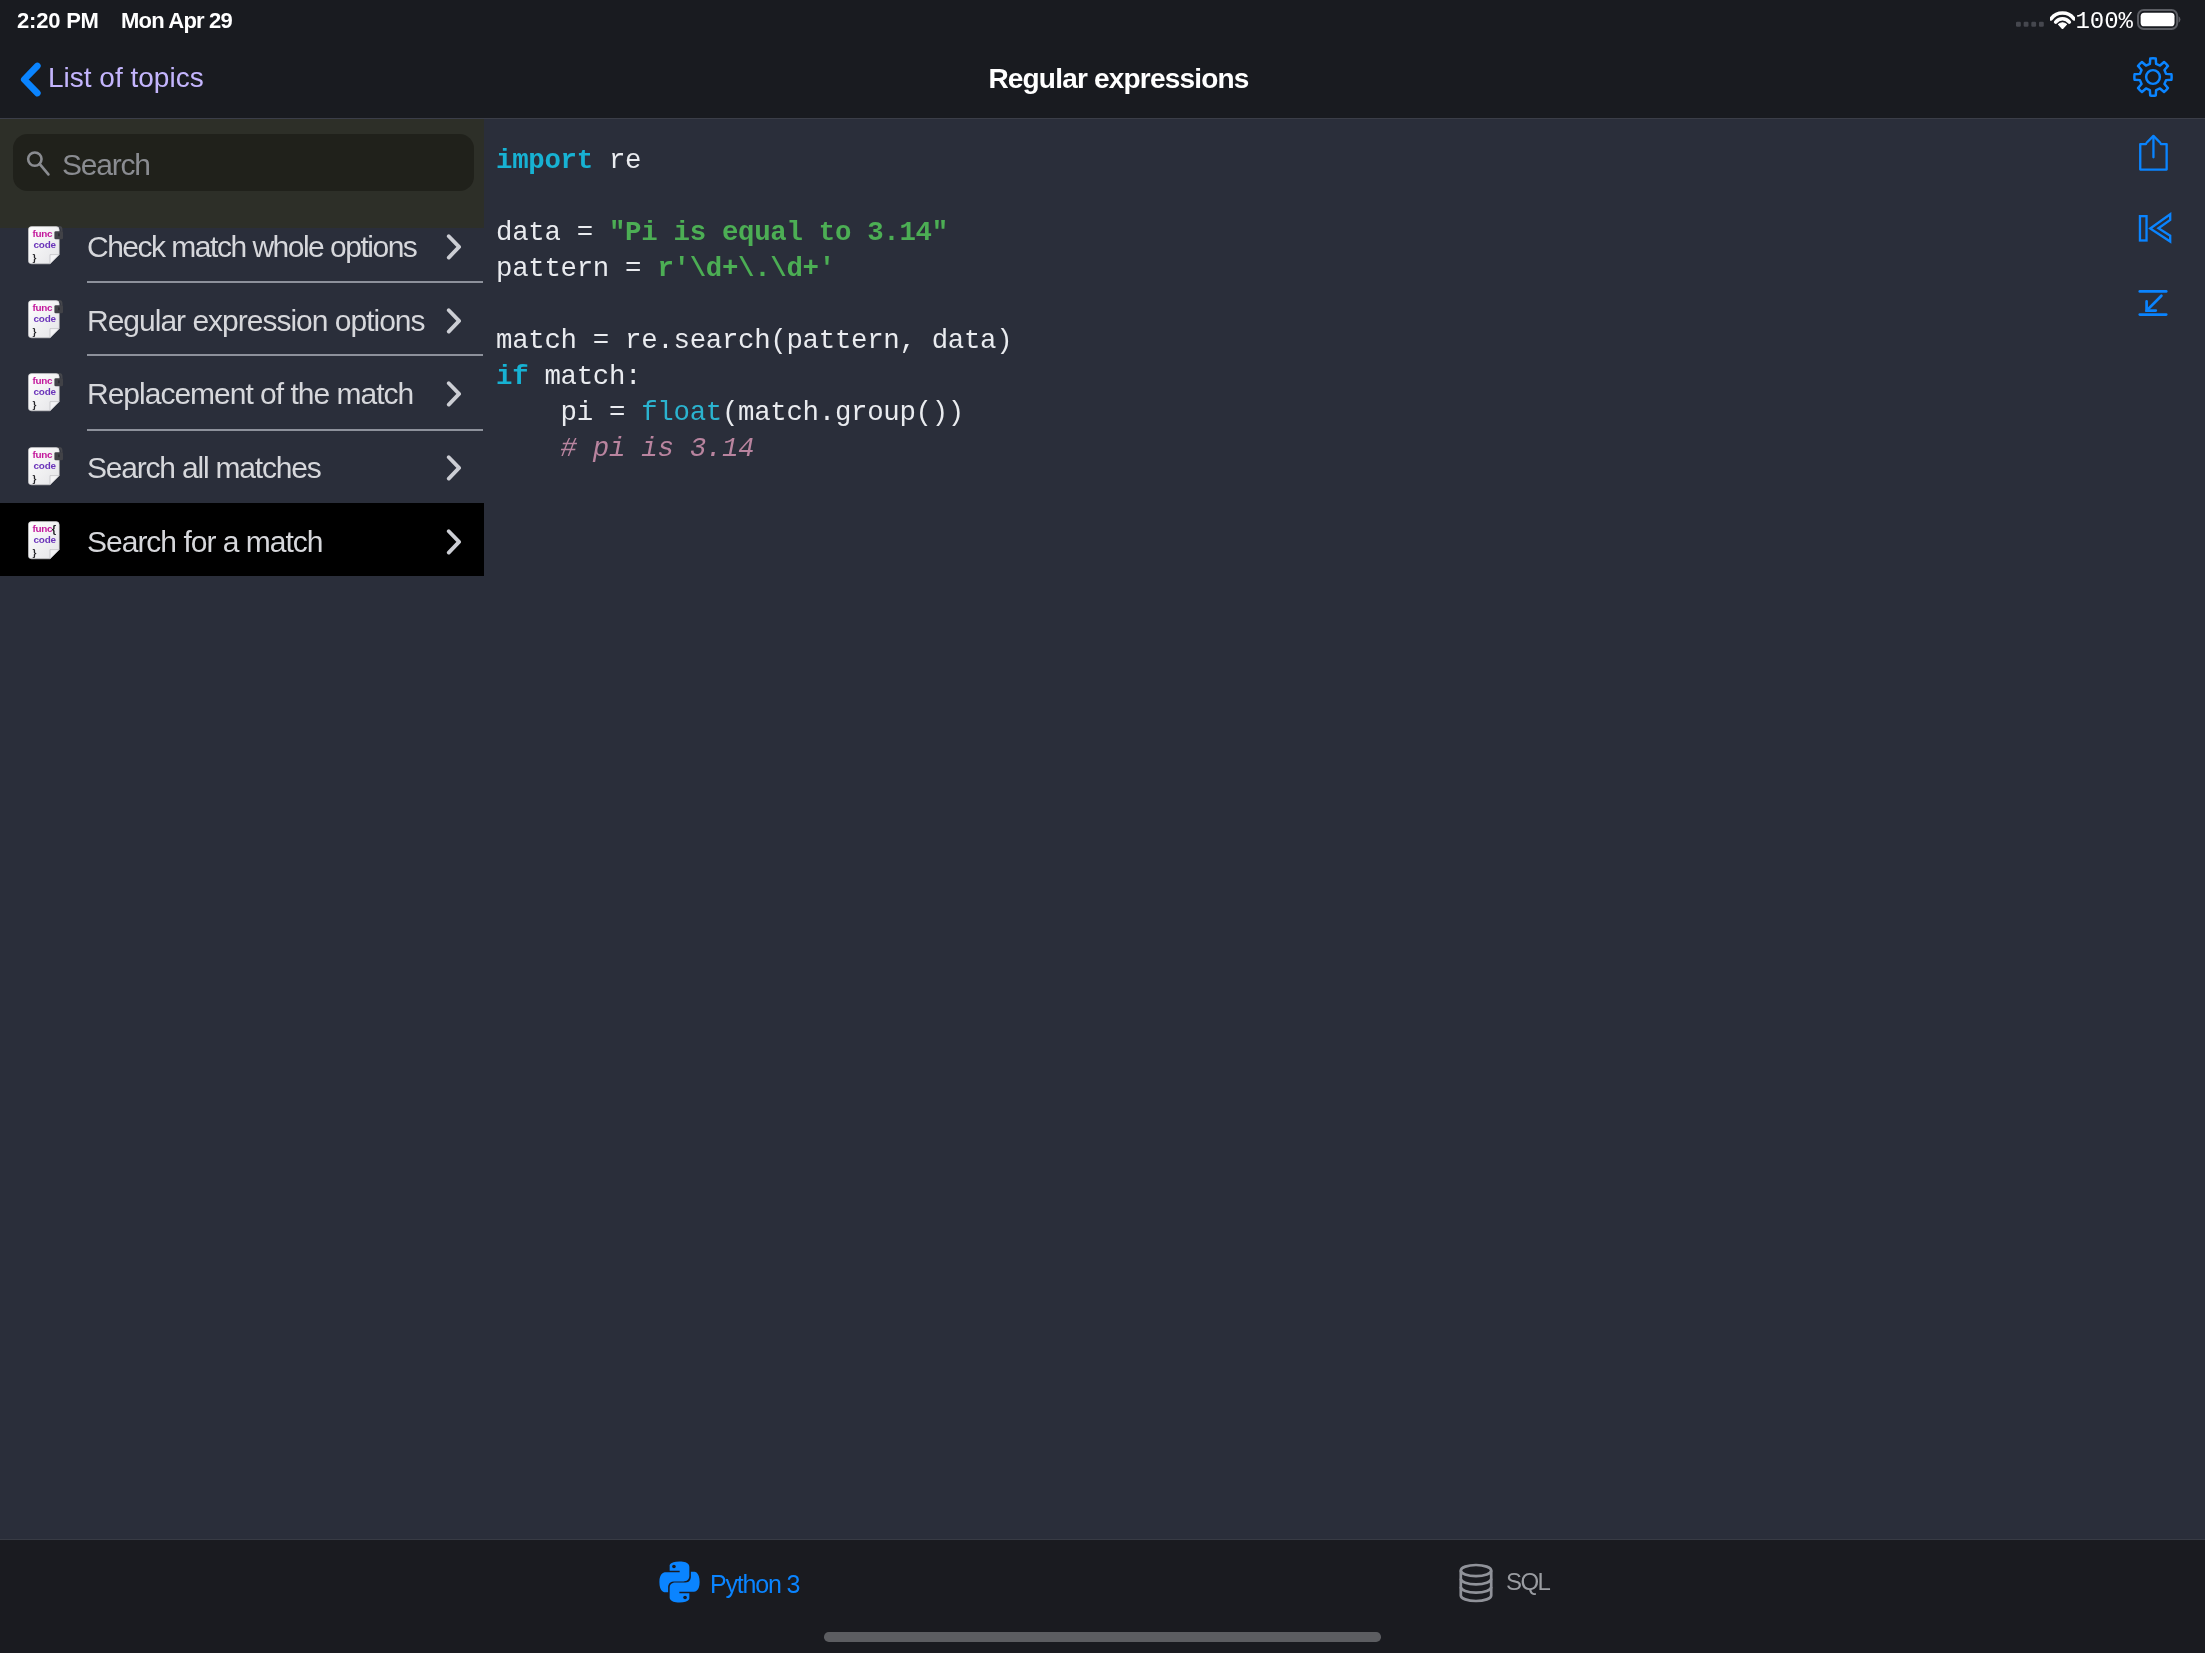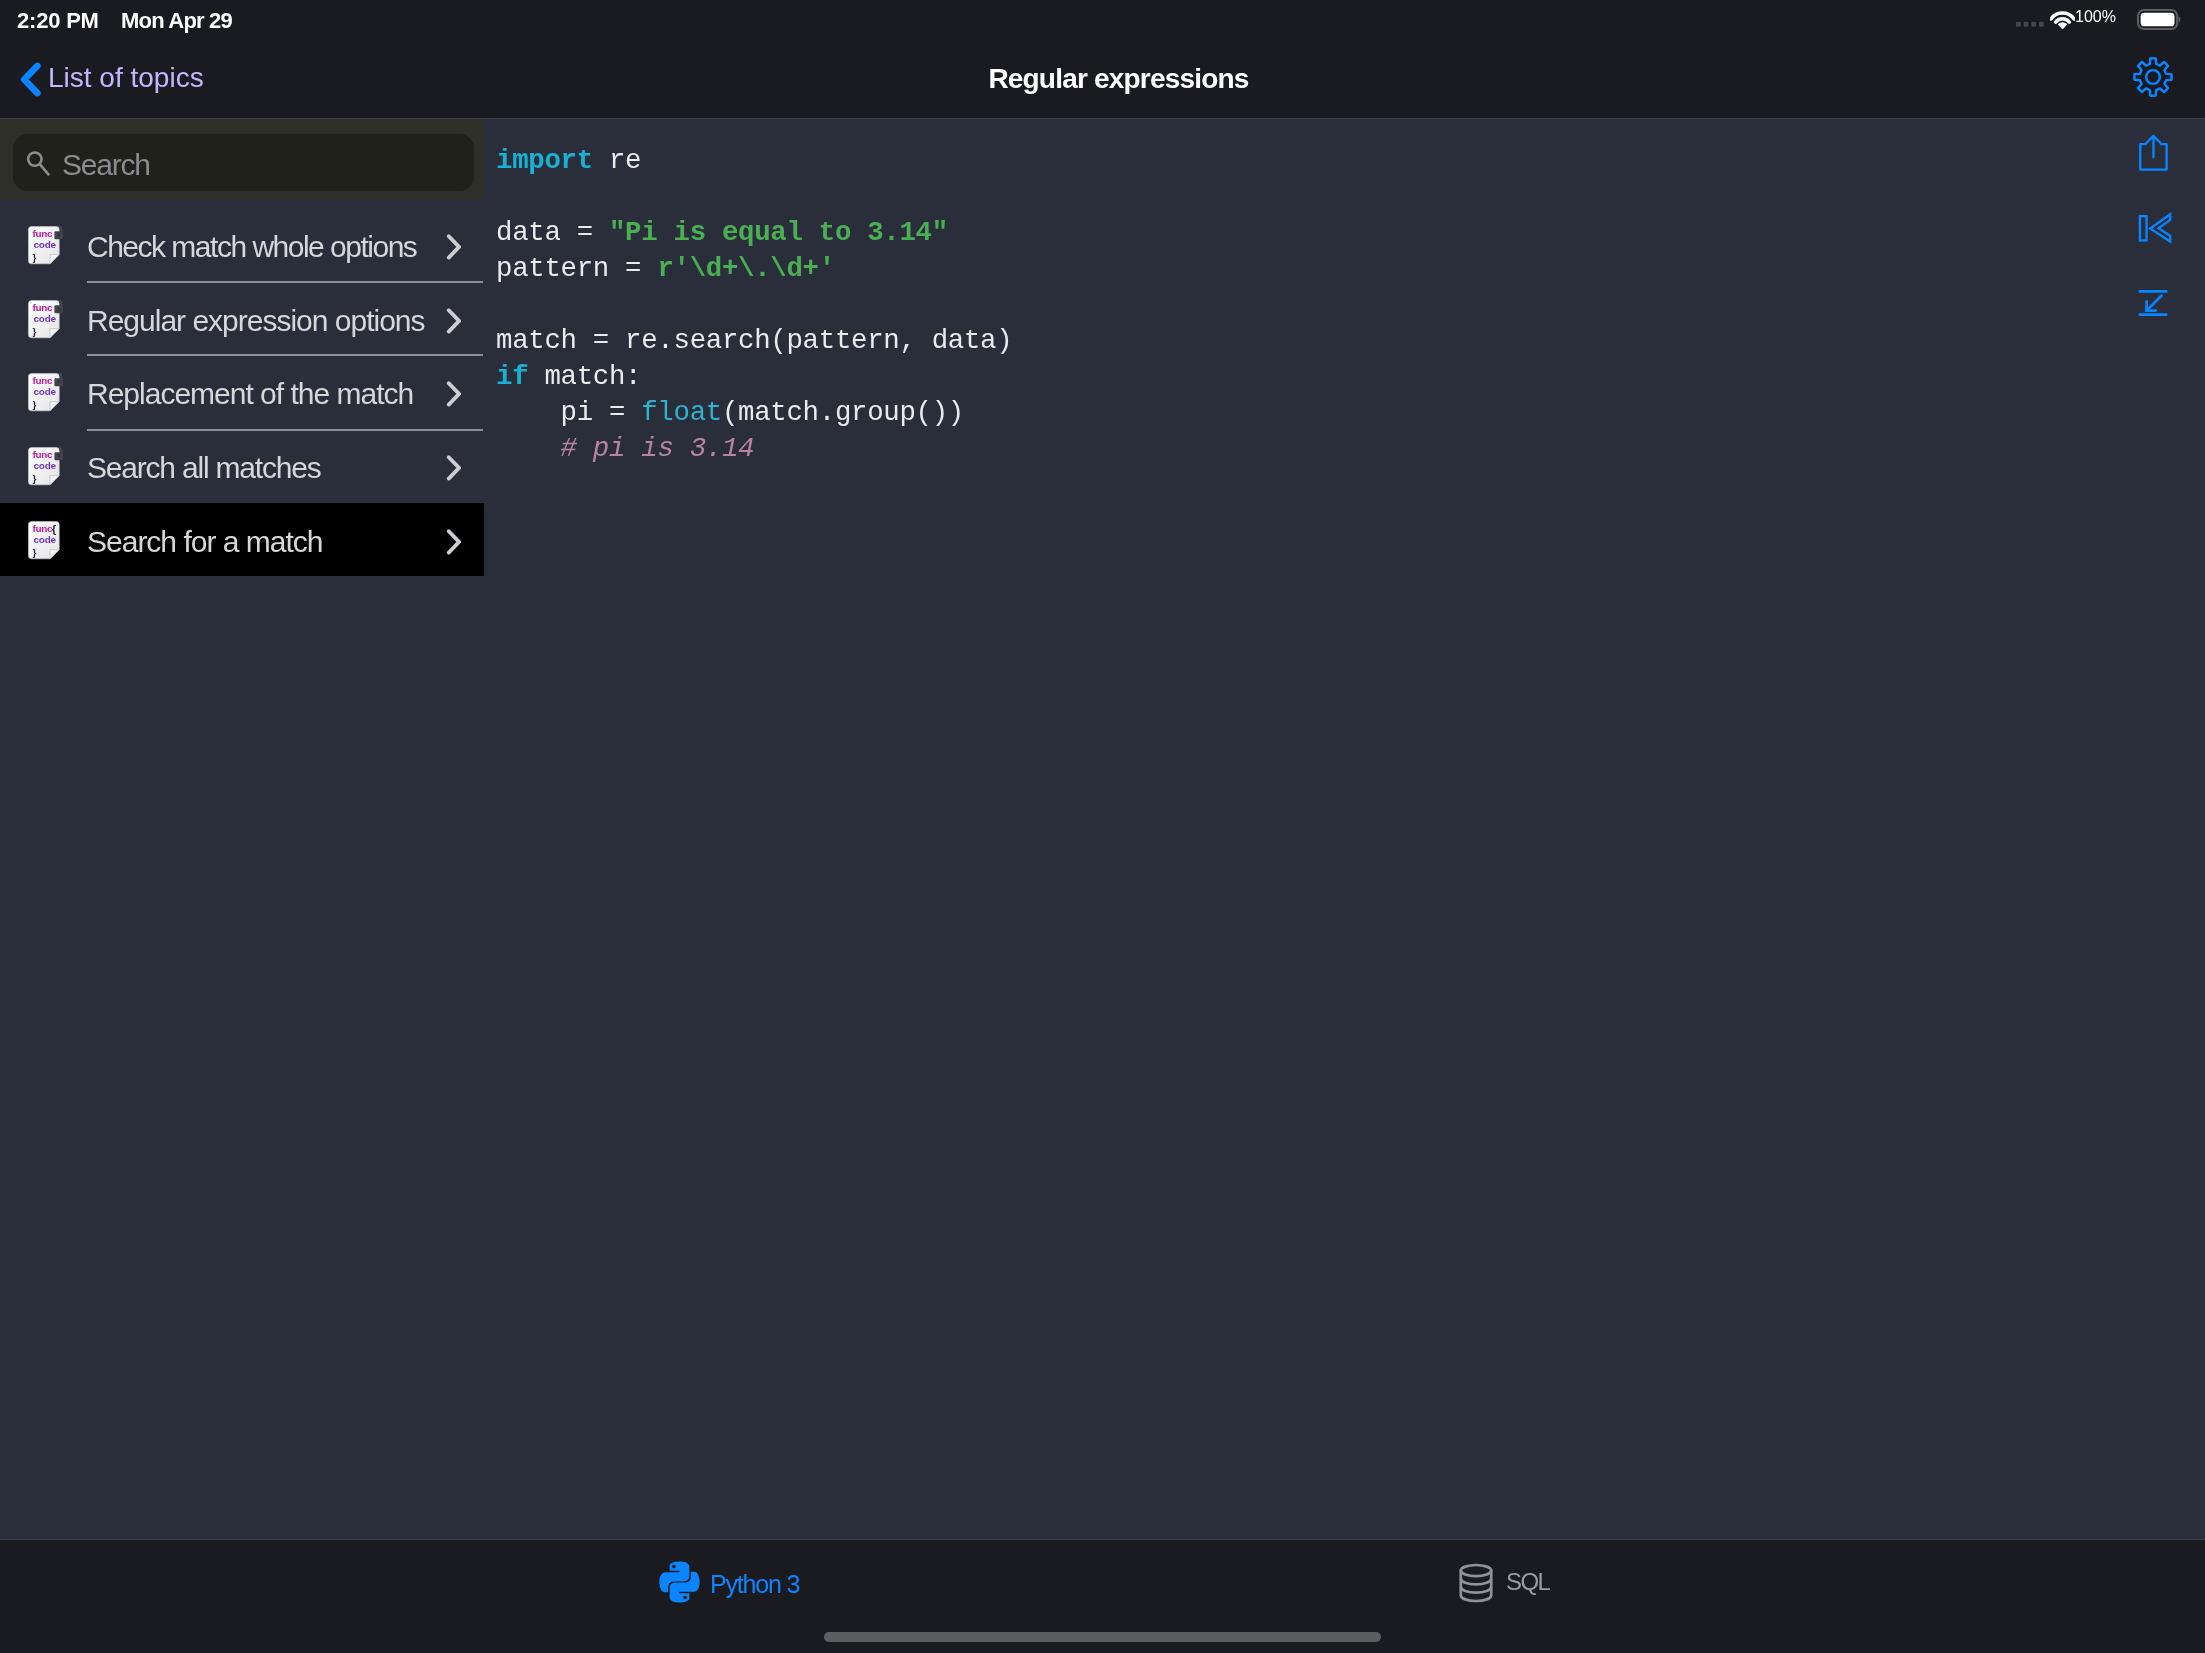--- a/index.html
+++ b/index.html
@@ -4,26 +4,26 @@
 <style>
   * { margin:0; padding:0; box-sizing:border-box; }
   html,body { width:2205px; height:1653px; overflow:hidden; }
   body { background:#2a2e3a; font-family:"Liberation Sans", sans-serif; position:relative; -webkit-font-smoothing:antialiased; }
   .abs { position:absolute; }
 
   
   #topbar { left:0; top:0; width:2205px; height:119px; background:#191b20; border-bottom:0.8px solid #3b3e48; }
   #stime { left:17px; top:8px; font-size:22px; font-weight:600; color:#ffffff; letter-spacing:-0.2px; }
   #sdate { left:121px; top:8px; font-size:22px; font-weight:600; color:#ffffff; letter-spacing:-0.8px; }
-  #spct { left:2075px; top:8px; width:58px; font-size:16px; font-weight:500; color:#ffffff; }
+  #spct { left:2075px; top:8px; width:58px; text-align:right; font-size:24px; font-weight:500; color:#ffffff;font-family:Liberation Mono, monospace; }
 
   #backbtn { left:19.4px; top:60px; }
   #backlabel { left:48px; top:62px; font-size:28px; color:#c4b5fd; }
   #navtitle { left:16px; top:63px; width:2205px; text-align:center; font-size:28px; font-weight:700; color:#ffffff; letter-spacing:-0.8px; }
-  #searchhead { left:0; top:119px; width:484px; height:81px; background:#2d2f28; }
+  #searchhead { left:0; top:119px; width:484px; height:109px; background:#2d2f28; }
   #searchfield { left:13px; top:15.3px; width:461px; height:57px; background:#20211b; border-radius:14.5px; position:absolute; }
   #searchph { left:62px; top:29px; font-size:30px; letter-spacing:-1.2px; color:#8a8c91; position:absolute; }
 
   .row { position:absolute; left:0; width:484px; height:73px; }
   .row .ttl { position:absolute; left:87px; top:22px; font-size:30px; letter-spacing:-1.5px; color:#d6d7db; }
   .row .chev { position:absolute; left:445px; top:25px; }
   .rowsep { position:absolute; left:87px; width:396px; height:1.6px; background:#8d919b; }
   #rowsel { background:#000000; }
 
   

